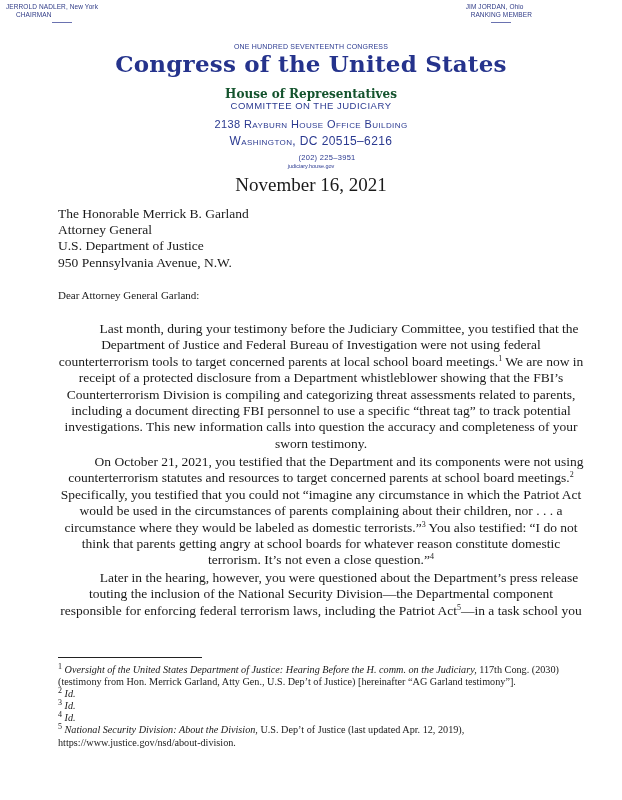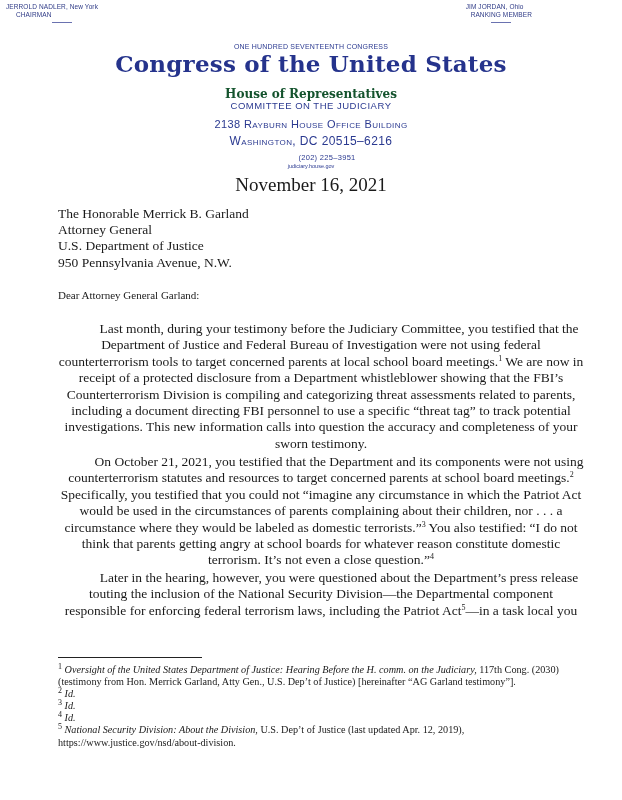--- a/index.html
+++ b/index.html
@@ -76,21 +76,21 @@
     <div>U.S. Department of Justice</div>
     <div>950 Pennsylvania Avenue, N.W.</div>
   </div>
 
   <div class="salutation serif">Dear Attorney General Garland:</div>
 
   <div class="para p1 serif"><span class="indent"></span><span>Last month, during your testimony before the Judiciary Committee, you testified that the Department of Justice and Federal Bureau of Investigation were not using federal counterterrorism tools to target concerned parents at local school board meetings.</span><sup>1</sup><span> We are now in receipt of a protected disclosure from a Department whistleblower showing that the FBI’s Counterterrorism Division is compiling and categorizing threat assessments related to parents, including a document directing FBI personnel to use a specific “threat tag” to track potential investigations. This new information calls into question the accuracy and completeness of your sworn testimony.</span></div>
 
   <div class="para p2 serif"><span class="indent"></span><span>On October 21, 2021, you testified that the Department and its components were not using counterterrorism statutes and resources to target concerned parents at school board meetings.</span><sup>2</sup><span> Specifically, you testified that you could not “imagine any circumstance in which the Patriot Act would be used in the circumstances of parents complaining about their children, nor . . . a circumstance where they would be labeled as domestic terrorists.”</span><sup>3</sup><span> You also testified: “I do not think that parents getting angry at school boards for whatever reason constitute domestic terrorism. It’s not even a close question.”</span><sup>4</sup></div>
 
-  <div class="para p3 serif"><span class="indent"></span><span>Later in the hearing, however, you were questioned about the Department’s press release touting the inclusion of the National Security Division—the Departmental component responsible for enforcing federal terrorism laws, including the Patriot Act</span><sup>5</sup><span>—in a task local you</span></div>
+  <div class="para p3 serif"><span class="indent"></span><span>Later in the hearing, however, you were questioned about the Department’s press release touting the inclusion of the National Security Division—the Departmental component responsible for enforcing federal terrorism laws, including the Patriot Act</span><sup>5</sup><span>—in a task school you</span></div>
 
   <div class="fn-rule"></div>
 
   <div class="footnotes serif">
     <div><sup>1</sup> <i>Oversight of the United States Department of Justice: Hearing Before the H. comm. on the Judiciary,</i><span> 117th Cong. (2030) (testimony from Hon. Merrick Garland, Atty Gen., U.S. Dep’t of Justice) [hereinafter “AG Garland testimony”].</span></div>
     <div><sup>2</sup> <i>Id.</i></div>
     <div><sup>3</sup> <i>Id.</i></div>
     <div><sup>4</sup> <i>Id.</i></div>
     <div><sup>5</sup> <i>National Security Division: About the Division</i><span>, U.S. Dep’t of Justice (last updated Apr. 12, 2019), https://www.justice.gov/nsd/about-division.</span></div>
   </div>

